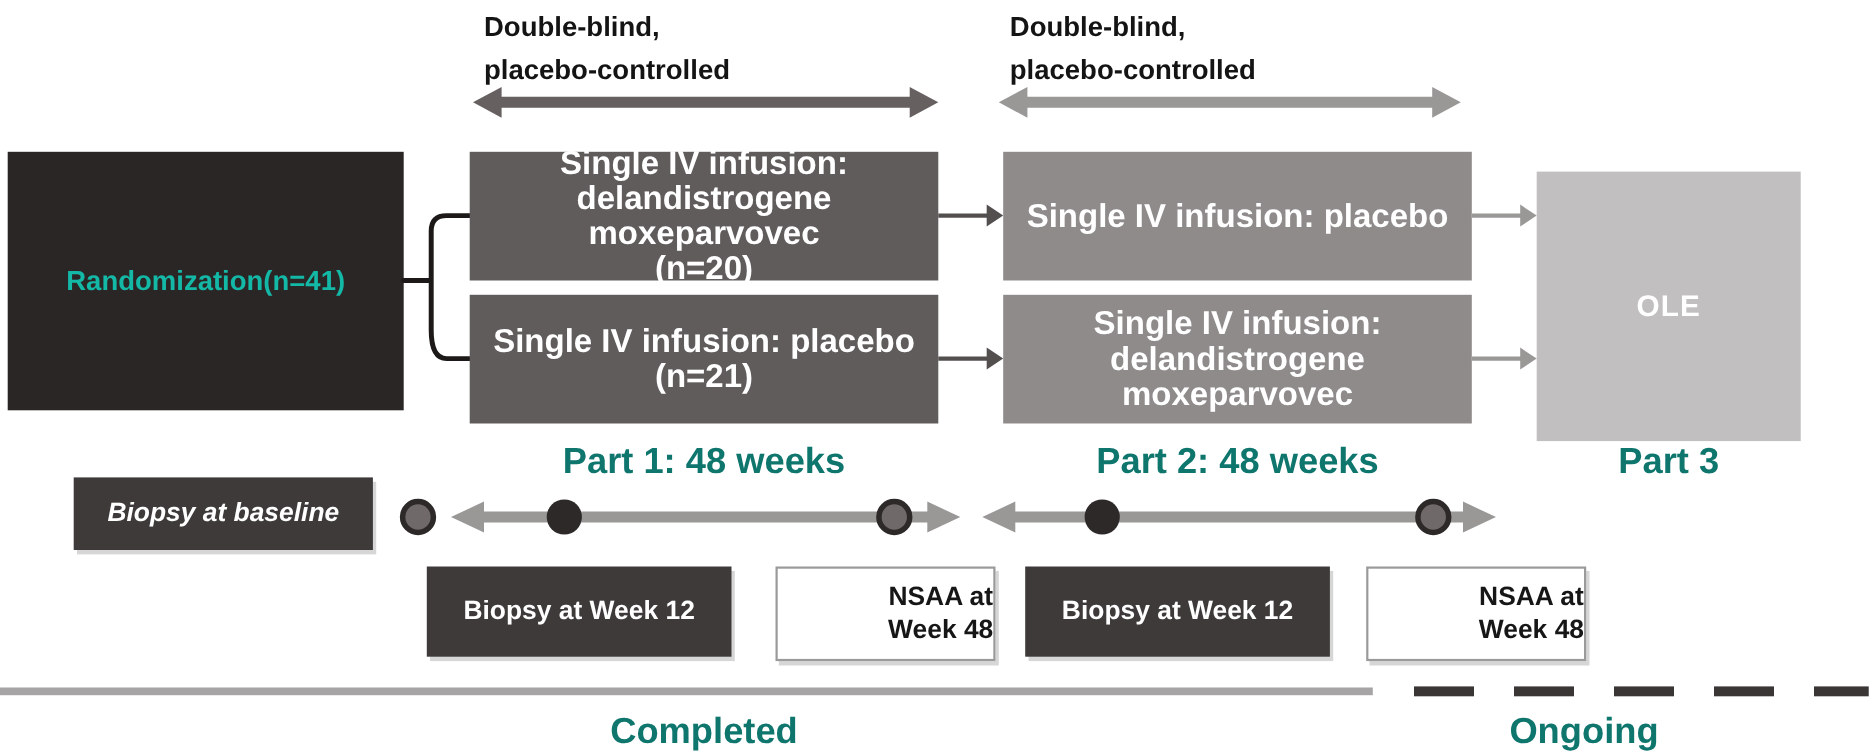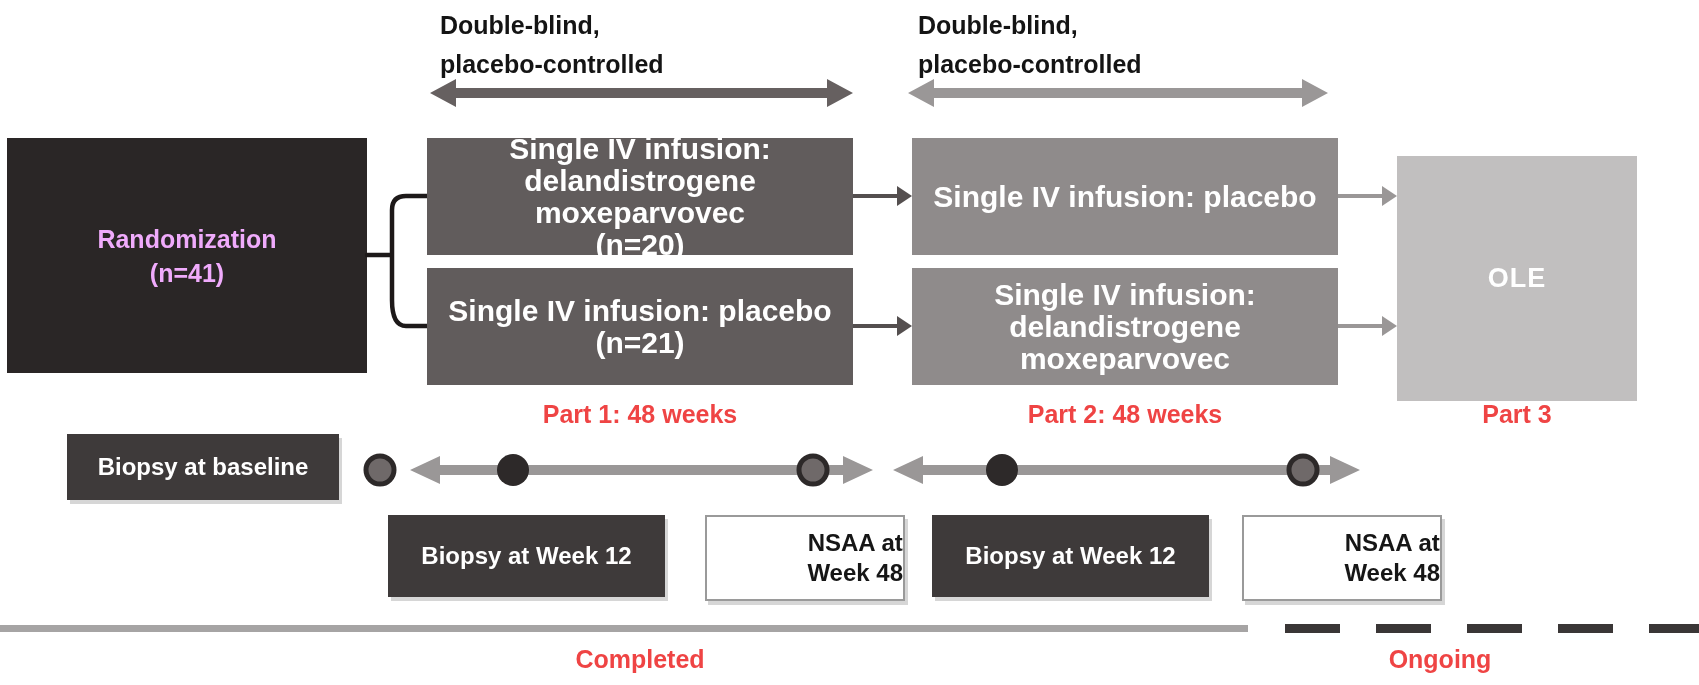--- a/index.html
+++ b/index.html
@@ -13,35 +13,35 @@
     line-height:39px;color:#141414;white-space:pre-line;
   }
   .box{
     position:absolute;display:flex;align-items:center;justify-content:center;
     text-align:center;font-weight:bold;white-space:pre-line;
   }
   .arm{color:#ffffff;font-size:30px;line-height:32px;}
   .p1{background:var(--part1-box,#615c5c);}
   .p2{background:var(--part2-box,#8f8b8b);}
   .rand{
-    background:var(--randomization-box,#2a2626);color:#f0abfc;
-    flex-direction:column;font-size:25px;line-height:34px;
+    background:var(--randomization-box,#2a2626);color:#14b8a6;
+    flex-direction:row;font-size:25px;line-height:34px;
   }
   .rand .strat{font-style:italic;font-weight:normal;white-space:pre-line;}
   .ole{background:var(--ole-box,#c1bfbf);color:#ffffff;font-size:27px;letter-spacing:1px;}
   .dark-note{
     background:var(--biopsy-box,#3e3a3a);color:#ffffff;font-size:24px;
     box-shadow:3px 4px 0 #d6d6d6;
   }
   .nsaa{
     background:#ffffff;border:2px solid var(--nsaa-border,#9a9a9a);color:#161616;
     font-size:24px;line-height:30px;box-shadow:3px 4px 0 #d6d6d6;justify-content:flex-end;
   }
   .plabel{
-    position:absolute;text-align:center;font-weight:bold;font-size:25px;color:#ef4444;
+    position:absolute;text-align:center;font-weight:bold;font-size:33px;color:#0f766e;
     white-space:pre-line;
   }
   .solid-line{position:absolute;background:var(--solid-line,#a6a4a4);}
   .dash-line{
     position:absolute;
     background:repeating-linear-gradient(90deg,var(--dash,#3a3636) 0 55px,transparent 55px 91px);
   }
   svg{display:block;overflow:visible;}
 </style>
 </head>
@@ -107,21 +107,21 @@
   </svg>
 
   <div class="box ole" style="left:1397px;top:140px;width:240px;height:245px;margin-top:16px;">
     <span>OLE</span>
   </div>
 
   <div class="plabel" style="left:490px;top:400px;width:300px;">Part 1: 48 weeks</div>
   <div class="plabel" style="left:975px;top:400px;width:300px;">Part 2: 48 weeks</div>
   <div class="plabel" style="left:1417px;top:400px;width:200px;">Part 3</div>
 
-  <div class="box dark-note" style="left:67px;top:434px;width:272px;height:66px;">
+  <div class="box dark-note" style="left:67px;top:434px;width:272px;height:66px;font-style:italic;">
     <span>Biopsy at baseline</span>
   </div>
 
   <svg class="abs" style="left:360px;top:448px;" width="1020" height="44">
     <polygon points="50,22 80,8 80,17 483,17 483,8 513,22 483,36 483,27 80,27 80,36" fill="var(--light-arrow,#9a9797)"></polygon>
     <polygon points="533,22 563,8 563,17 970,17 970,8 1000,22 970,36 970,27 563,27 563,36" fill="var(--light-arrow,#9a9797)"></polygon>
     <circle cx="20" cy="22" r="14" fill="var(--dot-gray,#6f6969)" stroke="var(--dot-black,#2d2929)" stroke-width="5"></circle>
     <circle cx="153" cy="22" r="16" fill="var(--dot-black,#2d2929)"></circle>
     <circle cx="453" cy="22" r="14" fill="var(--dot-gray,#6f6969)" stroke="var(--dot-black,#2d2929)" stroke-width="5"></circle>
     <circle cx="642" cy="22" r="16" fill="var(--dot-black,#2d2929)"></circle>

